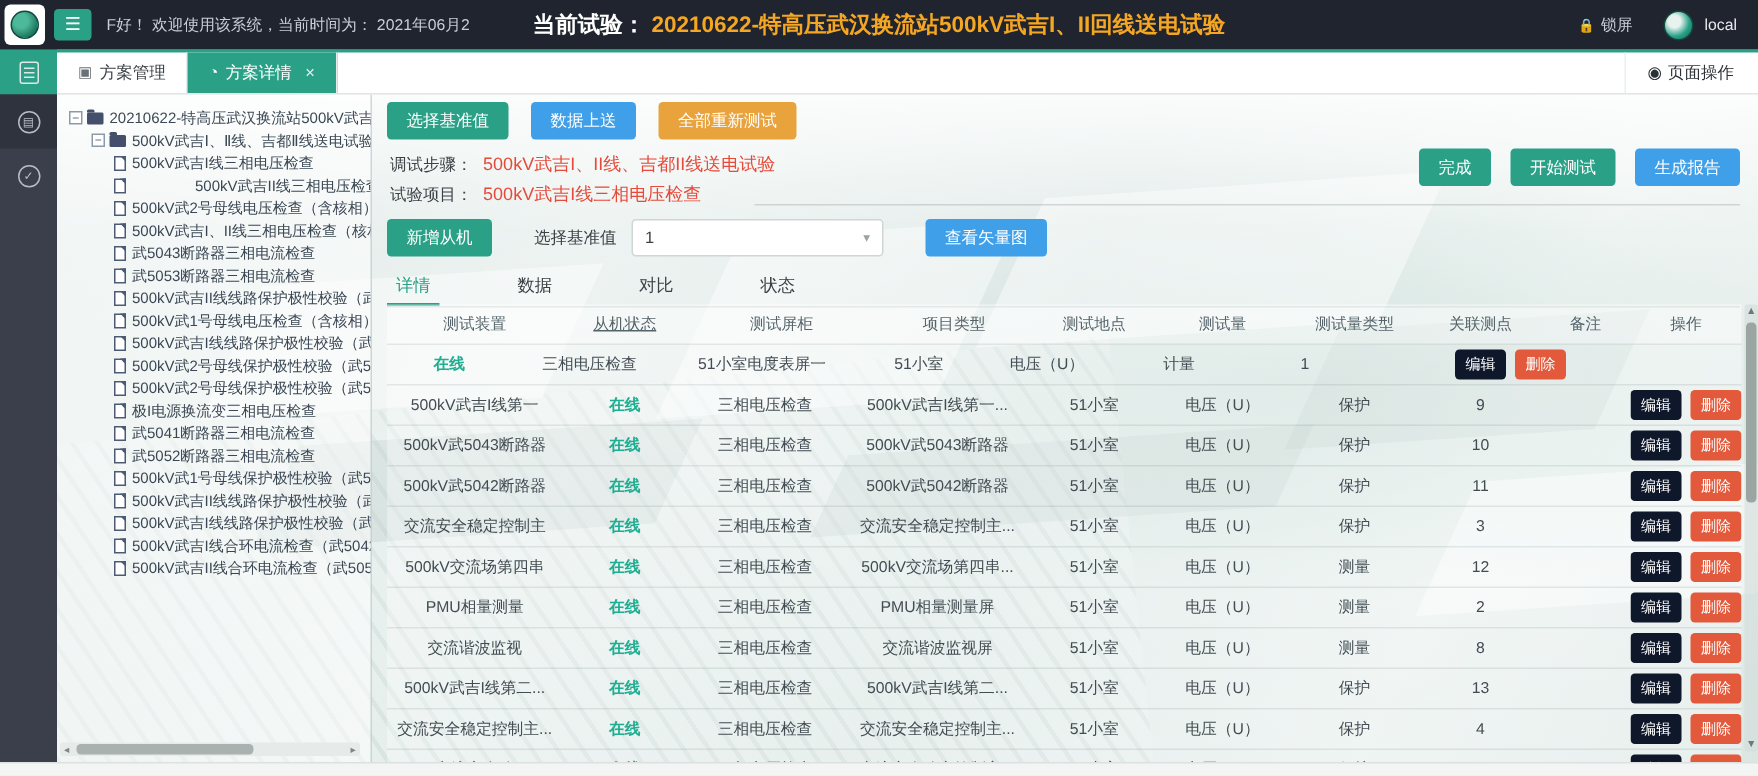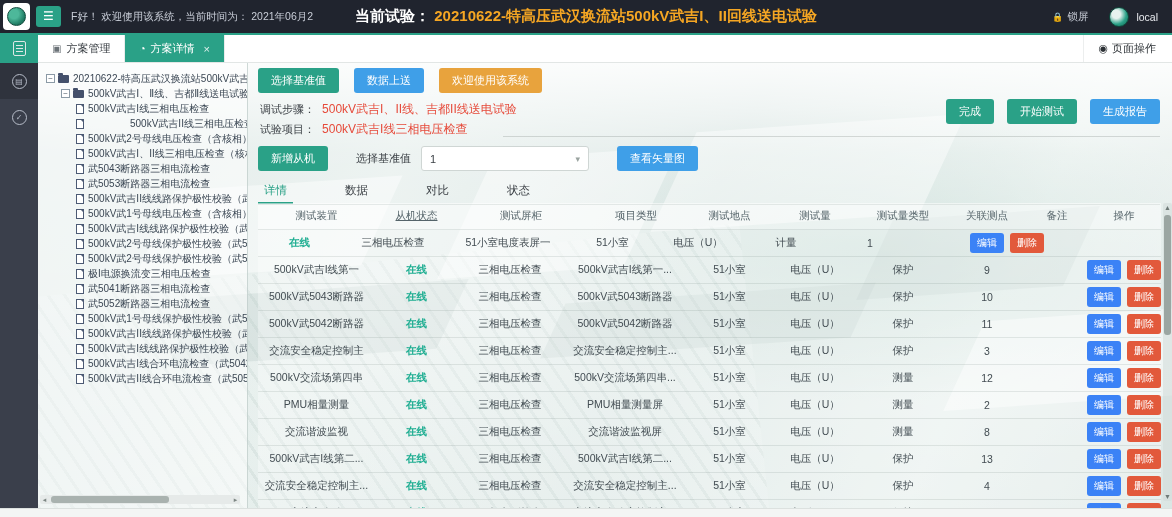--- a/index.html
+++ b/index.html
@@ -114,21 +114,21 @@
   
   .table { position:absolute; left:10px; top:140px; width:903px; }
   .tr { display:flex; border-bottom:1px solid rgba(90,110,106,.14); background:rgba(255,255,255,.34); }
   .tr.head { background:rgba(255,255,255,.5); }
   .td { flex:0 0 auto; height:26px; display:flex; align-items:center; justify-content:center;
     font-size:10.5px; color:#424c52; overflow:hidden; white-space:nowrap; }
   .tr.head .td { color:#55646a; font-size:10.5px; }
   .td.status { color:#1fae92; font-weight:bold; }
   .mini-btn { border:none; border-radius:3px; color:#fff; font-size:10px; padding:3px 7px; cursor:pointer;
     font-family:inherit; }
-  .mini-edit { background:#3b82f6; margin-right:6px; }
+  .mini-edit { background:#0f172a; margin-right:6px; }
   .mini-del { background:#e2593b; }
 
   .v-scroll { position:absolute; right:0px; top:140px; width:9px; height:298px; background:rgba(210,219,216,.55);
     border-radius:2px; }
   .v-scroll .arr { position:absolute; left:0; width:9px; font-size:7px; color:#6f7a77; text-align:center; cursor:pointer; }
   .v-thumb { position:absolute; left:1px; top:12px; width:7px; height:120px; background:#9ba6a2;
     border-radius:3px; cursor:pointer; }
 
   .bottom-strip { position:absolute; left:0; top:508px; width:1172px; height:9px; background:#f3f5f4;
     border-top:1px solid #dce1df; z-index:25; }
@@ -292,21 +292,21 @@
       <span class="arr">◂</span>
       <div class="h-thumb"></div>
       <span class="arr" style="margin-left:auto;">▸</span>
     </div>
   </div>
 
   <div class="main">
     <div class="toolbar-row">
       <button class="btn btn-teal">选择基准值</button>
       <button class="btn btn-blue">数据上送</button>
-      <button class="btn btn-orange">欢迎使用该系统</button>
+      <button class="btn btn-orange">全部重新测试</button>
     </div>
 
     <div class="info-step">
       <span>调试步骤：</span>
       <span class="red-val">500kV武吉I、II线、吉都II线送电试验</span>
     </div>
     <div class="info-item">
       <span>试验项目：</span>
       <span class="red-val">500kV武吉I线三相电压检查</span>
     </div>

